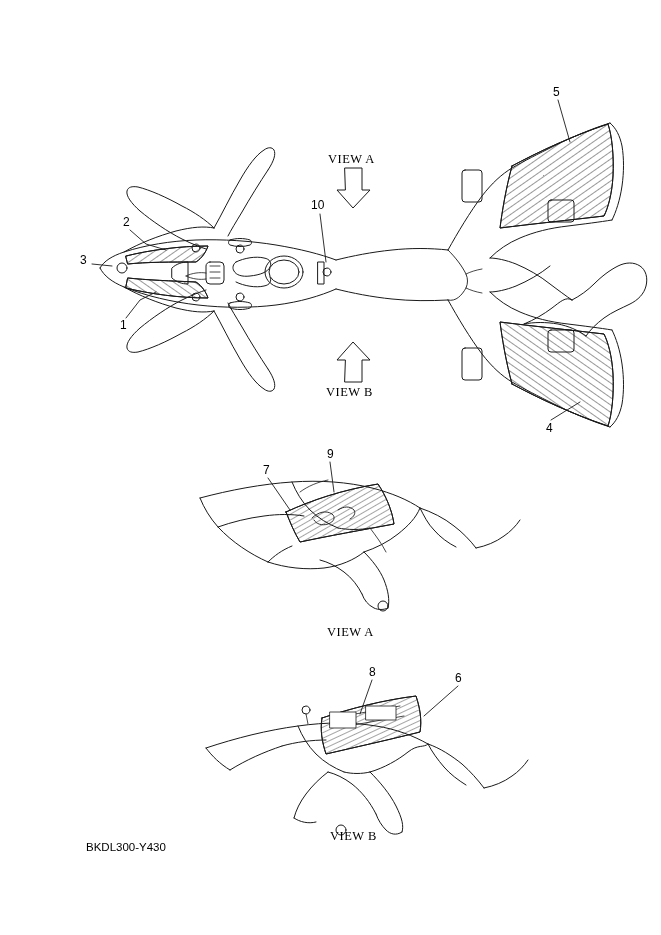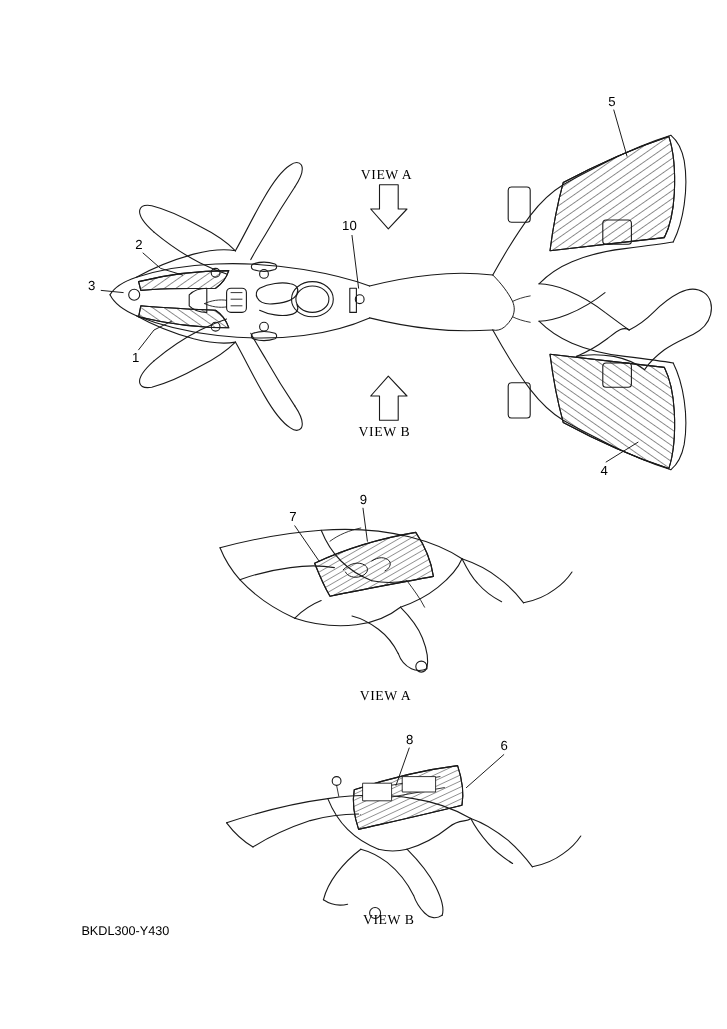--- a/index.html
+++ b/index.html
@@ -269,14 +269,14 @@
   <div class="lbl" style="left:263px; top:464px;">7</div>
   <div class="lbl" style="left:369px; top:666px;">8</div>
   <div class="lbl" style="left:327px; top:448px;">9</div>
   <div class="lbl" style="left:311px; top:199px;">10</div>
 
   <div class="viewlbl" style="left:328px; top:152px;">VIEW A</div>
   <div class="viewlbl" style="left:326px; top:385px;">VIEW B</div>
   <div class="viewlbl" style="left:327px; top:625px;">VIEW A</div>
   <div class="viewlbl" style="left:330px; top:829px;">VIEW B</div>
 
-  <div class="partcode" style="left:74px; top:841px;">BKDL300-Y430</div>
+  <div class="partcode" style="left:86px; top:841px;">BKDL300-Y430</div>
 </div>
 
 </body></html>

